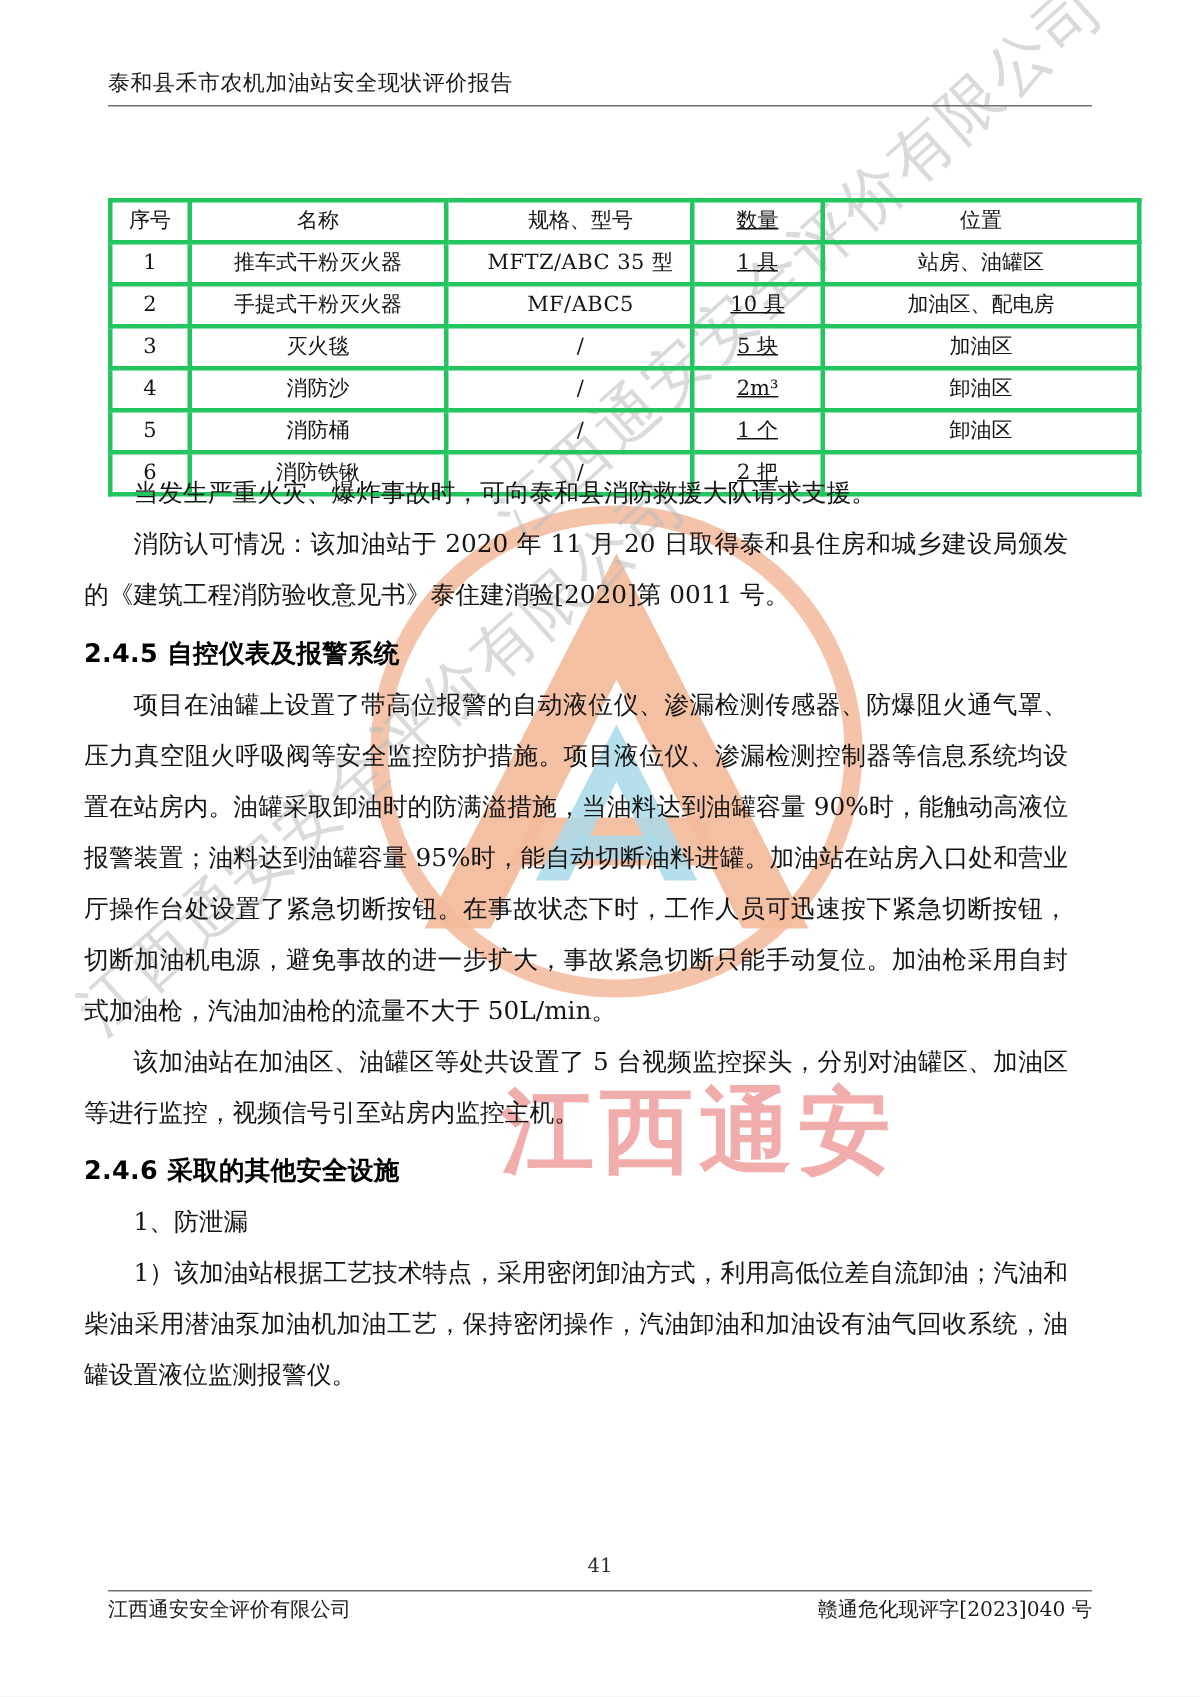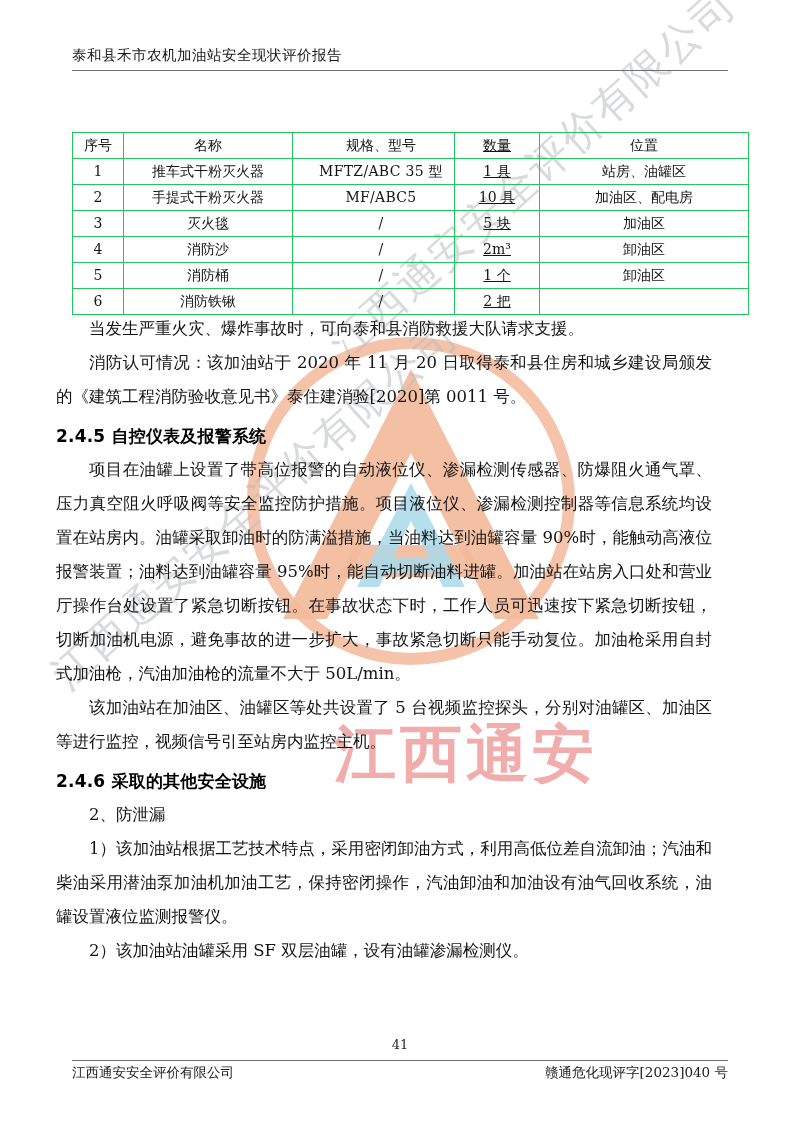--- a/index.html
+++ b/index.html
@@ -113,21 +113,21 @@
   
   .fire-table {
     position: absolute;
     left: 72px;
     top: 132px;
     width: 656px;
     border-collapse: collapse;
     table-layout: fixed;
   }
   .fire-table td, .fire-table th {
-    border: 1px solid #22c55e;
+    border: 3px solid #22c55e;
     text-align: center;
     font-size: 14px;
     font-weight: normal;
     font-family: "DejaVu Serif", "Liberation Serif", serif;
     height: 25px;
     line-height: 25px;
     padding: 0;
     color: #141414;
     background: transparent;
   }
@@ -291,23 +291,22 @@
 
     <div class="body-block">
       <p class="para">当发生严重火灾、爆炸事故时，可向泰和县消防救援大队请求支援。</p>
       <p class="para">消防认可情况：该加油站于 2020 年 11 月 20 日取得泰和县住房和城乡建设局颁发的《建筑工程消防验收意见书》泰住建消验[2020]第 0011 号。</p>
 
       <h3 class="sec-heading">2.4.5 自控仪表及报警系统</h3>
       <p class="para">项目在油罐上设置了带高位报警的自动液位仪、渗漏检测传感器、防爆阻火通气罩、压力真空阻火呼吸阀等安全监控防护措施。项目液位仪、渗漏检测控制器等信息系统均设置在站房内。油罐采取卸油时的防满溢措施，当油料达到油罐容量 90%时，能触动高液位报警装置；油料达到油罐容量 95%时，能自动切断油料进罐。加油站在站房入口处和营业厅操作台处设置了紧急切断按钮。在事故状态下时，工作人员可迅速按下紧急切断按钮，切断加油机电源，避免事故的进一步扩大，事故紧急切断只能手动复位。加油枪采用自封式加油枪，汽油加油枪的流量不大于 50L/min。</p>
       <p class="para">该加油站在加油区、油罐区等处共设置了 5 台视频监控探头，分别对油罐区、加油区等进行监控，视频信号引至站房内监控主机。</p>
 
       <h3 class="sec-heading">2.4.6 采取的其他安全设施</h3>
-      <p class="para">2、防泄漏</p>
+      <p class="para">1、防泄漏</p>
       <p class="para">1）该加油站根据工艺技术特点，采用密闭卸油方式，利用高低位差自流卸油；汽油和柴油采用潜油泵加油机加油工艺，保持密闭操作，汽油卸油和加油设有油气回收系统，油罐设置液位监测报警仪。</p>
-      <p class="para">2）该加油站油罐采用 SF 双层油罐，设有油罐渗漏检测仪。</p>
     </div>
 
     <div class="pg-number">41</div>
     <div class="pg-footer-rule"></div>
     <div class="pg-footer">
       <span>江西通安安全评价有限公司</span>
       <span>赣通危化现评字[2023]040 号</span>
     </div>
 
   </div>

